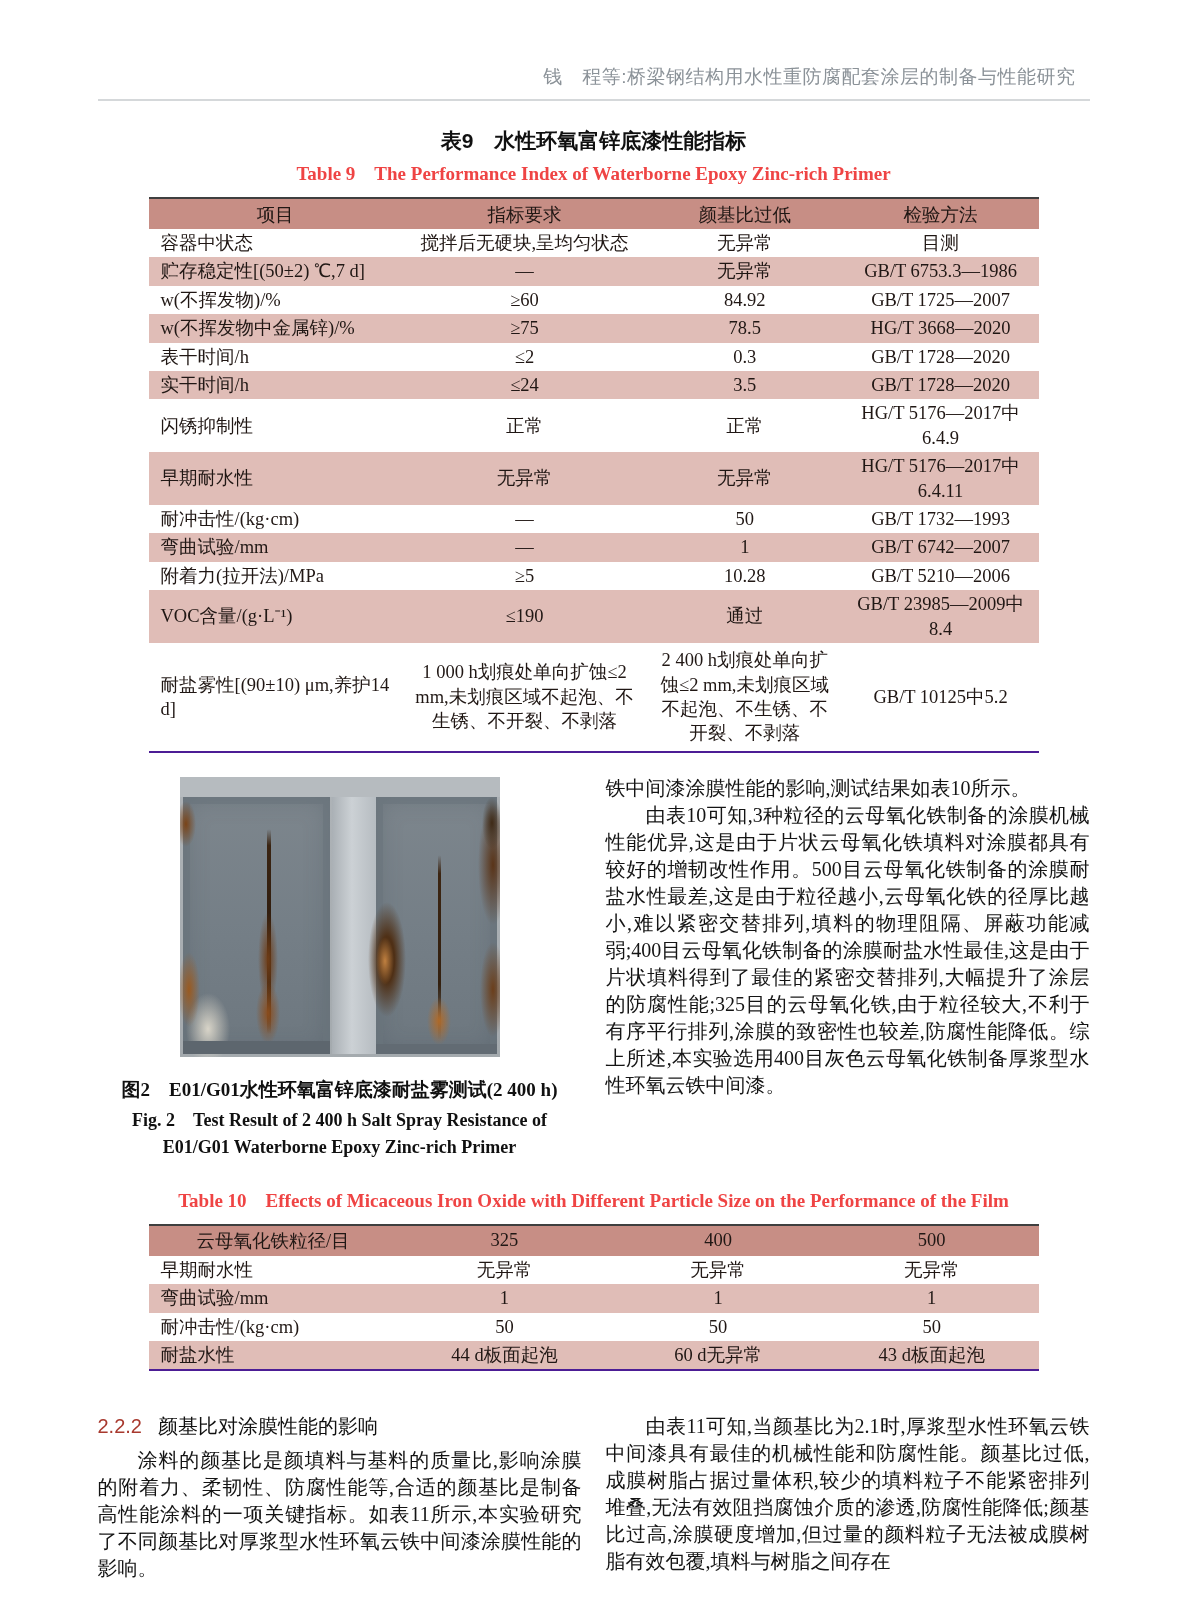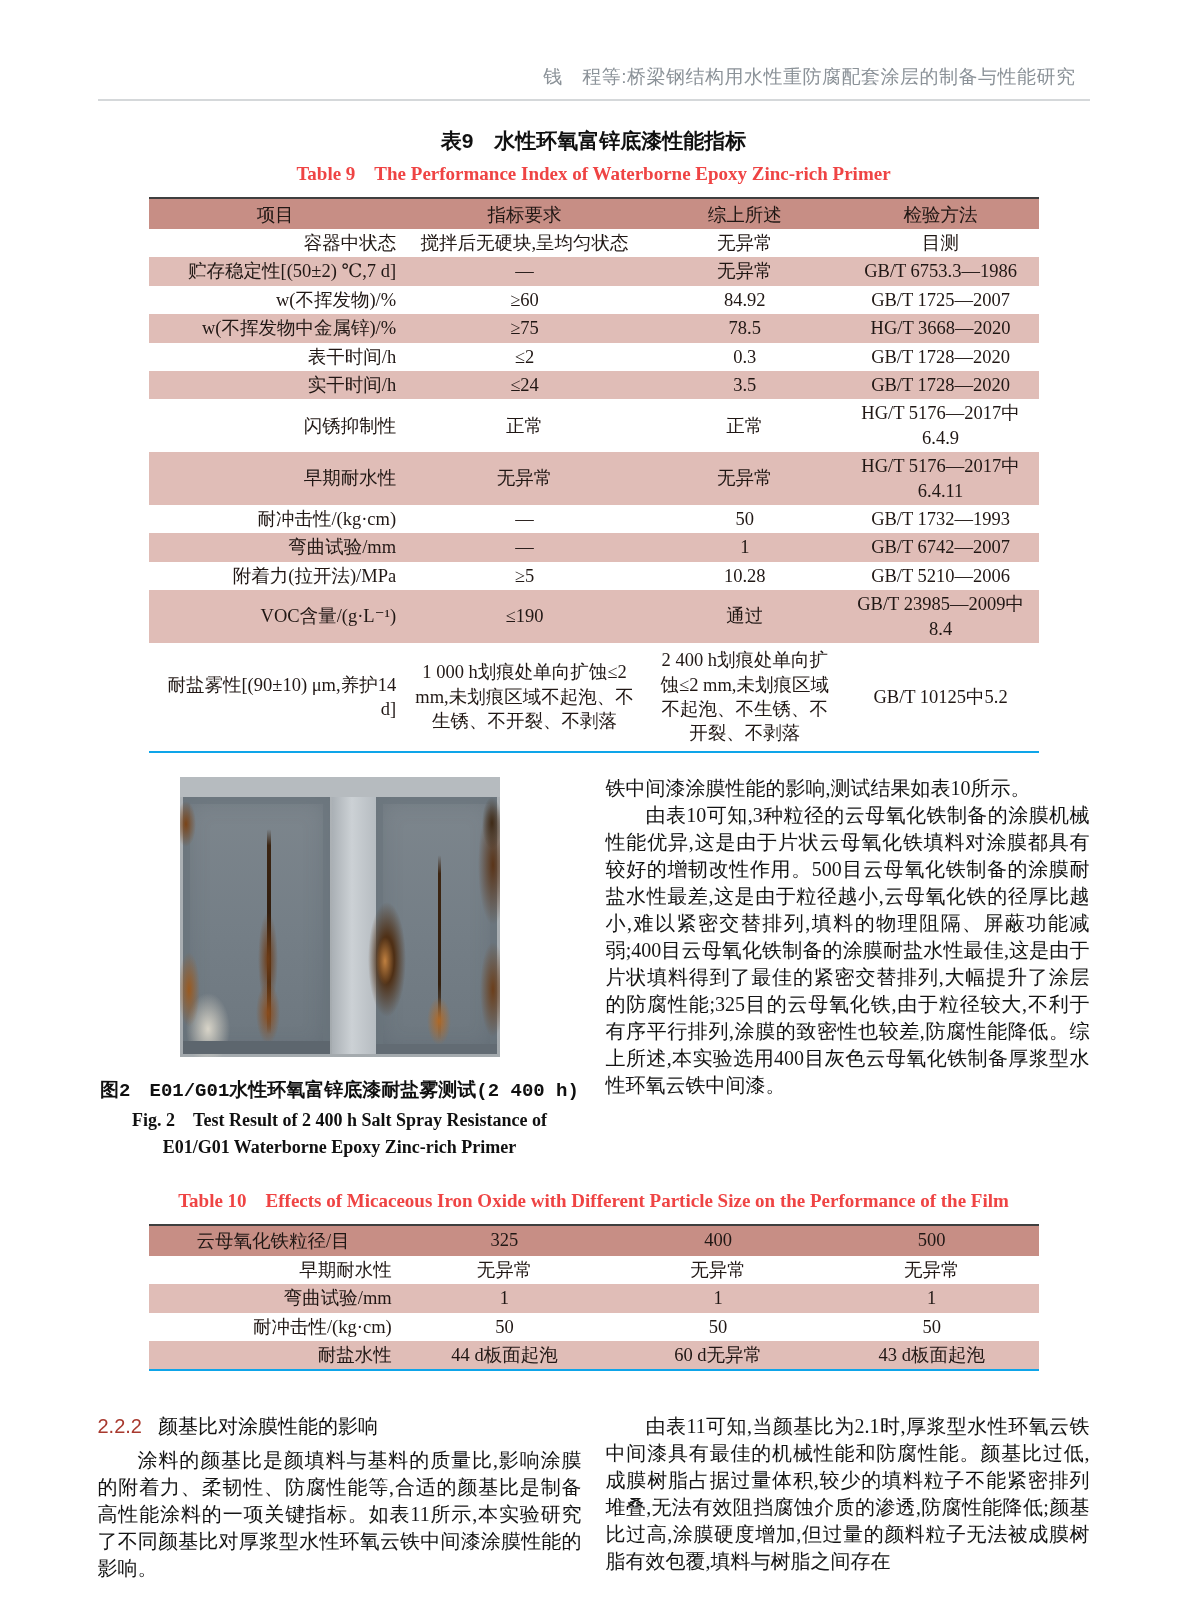--- a/index.html
+++ b/index.html
@@ -18,26 +18,26 @@
     font-size:19px; color:#8b9298; letter-spacing:0.5px; }
   .head-rule { height:2px; background:#d5d8da; margin-top:9px; }
 
   
   .tbl-title-cn { text-align:center; font-family:"Liberation Sans","DejaVu Sans",sans-serif;
     font-weight:bold; font-size:21px; color:#101010; }
   .tbl-title-en { text-align:center; font-weight:bold; font-size:19px; margin-top:6px; color:#ef4444; }
 
   
   table { width:890px; margin:10px auto 0 auto; border-collapse:collapse;
-    border-top:2px solid #3f3f3f; border-bottom:2px solid #0ea5e9;
+    border-top:2px solid #3f3f3f; border-bottom:2px solid #4c1d95;
     font-size:18.5px; color:#201714; table-layout:fixed; }
   thead th { background:#c78e85; font-weight:normal; height:31px; text-align:center; padding:1px 4px; }
   tbody td { height:28px; text-align:center; padding:2px 6px; line-height:1.32; }
   tbody tr.alt { background:#e0bdb7; }
-  tbody td.c1 { text-align:right; padding-left:12px; }
+  tbody td.c1 { text-align:left; padding-left:12px;font-family:Liberation Serif, serif; }
   #table9 tbody tr:last-child td { padding-top:5px; padding-bottom:5px; }
 
   
   .two-col { display:flex; gap:24px; margin-top:22px; }
   .two-col .col { flex:1 1 0; min-width:0; }
   .body-text p { font-size:20px; line-height:27px; text-align:justify; text-indent:2em; }
   .body-text p.noindent { text-indent:0; }
 
   
   figure { margin-top:2px; }
@@ -63,21 +63,21 @@
   .b4 { right:-8px; top:28px; width:30px; height:120px; background:radial-gradient(closest-side,#5a3418,rgba(90,52,24,0)); }
   .b5 { right:-6px; top:165px; width:26px; height:95px; background:radial-gradient(closest-side,#6b3e1a,rgba(107,62,26,0)); }
   .b6 { left:188px; top:125px; width:38px; height:115px; background:radial-gradient(closest-side,#4f3016 40%,rgba(79,48,22,0)); }
   .b7 { left:196px; top:160px; width:18px; height:48px; background:radial-gradient(closest-side,#c08040,rgba(192,128,64,0)); }
   .b8 { left:6px; bottom:-8px; width:44px; height:72px; background:radial-gradient(closest-side,#d8d4c8,rgba(216,212,200,0)); }
   .b9 { left:-2px; top:175px; width:22px; height:75px; background:radial-gradient(closest-side,#9a5a20,rgba(154,90,32,0)); }
   .b10 { left:-4px; top:24px; width:20px; height:46px; background:radial-gradient(closest-side,#7a4418,rgba(122,68,24,0)); }
   .b11 { right:-2px; top:20px; width:20px; height:52px; background:radial-gradient(closest-side,#3f2a16,rgba(63,42,22,0)); }
   .b12 { position:absolute; left:3px; bottom:3px; width:147px; height:13px; background:#5d666e; }
   .b13 { position:absolute; right:3px; bottom:3px; width:121px; height:10px; background:#626b73; }
-  figcaption .cap-cn { margin-top:20px; text-align:center; font-family:Liberation Mono, monospace;
+  figcaption .cap-cn { margin-top:20px; text-align:center; font-family:Liberation Serif, serif;
     font-weight:bold; font-size:19px; color:#101010; }
   figcaption .cap-en { margin-top:5px; text-align:center; font-weight:bold; font-size:18px; color:#101010; }
 
   
   .sec-head { font-family:"Liberation Sans","DejaVu Sans",sans-serif; font-weight:normal;
     font-size:20px; color:#101010; margin-bottom:7px; }
   .sec-num { color:#a8392e; margin-right:16px; }
 
   .tb10-section { margin-top:24px; }
   .two-col.bottom { margin-top:42px; }
@@ -99,21 +99,21 @@
       <colgroup>
           <col style="width:28.5%">
           <col style="width:27.5%">
           <col style="width:22%">
           <col style="width:22%">
         </colgroup>
       <thead>
         <tr>
           <th>项目</th>
           <th>指标要求</th>
-          <th>综上所述</th>
+          <th>颜基比过低</th>
           <th>检验方法</th>
         </tr>
       </thead>
       <tbody id="table9-body">
           <tr>
             <td class="c1">容器中状态</td>
             <td>搅拌后无硬块,呈均匀状态</td>
             <td>无异常</td>
             <td>目测</td>
           </tr>

